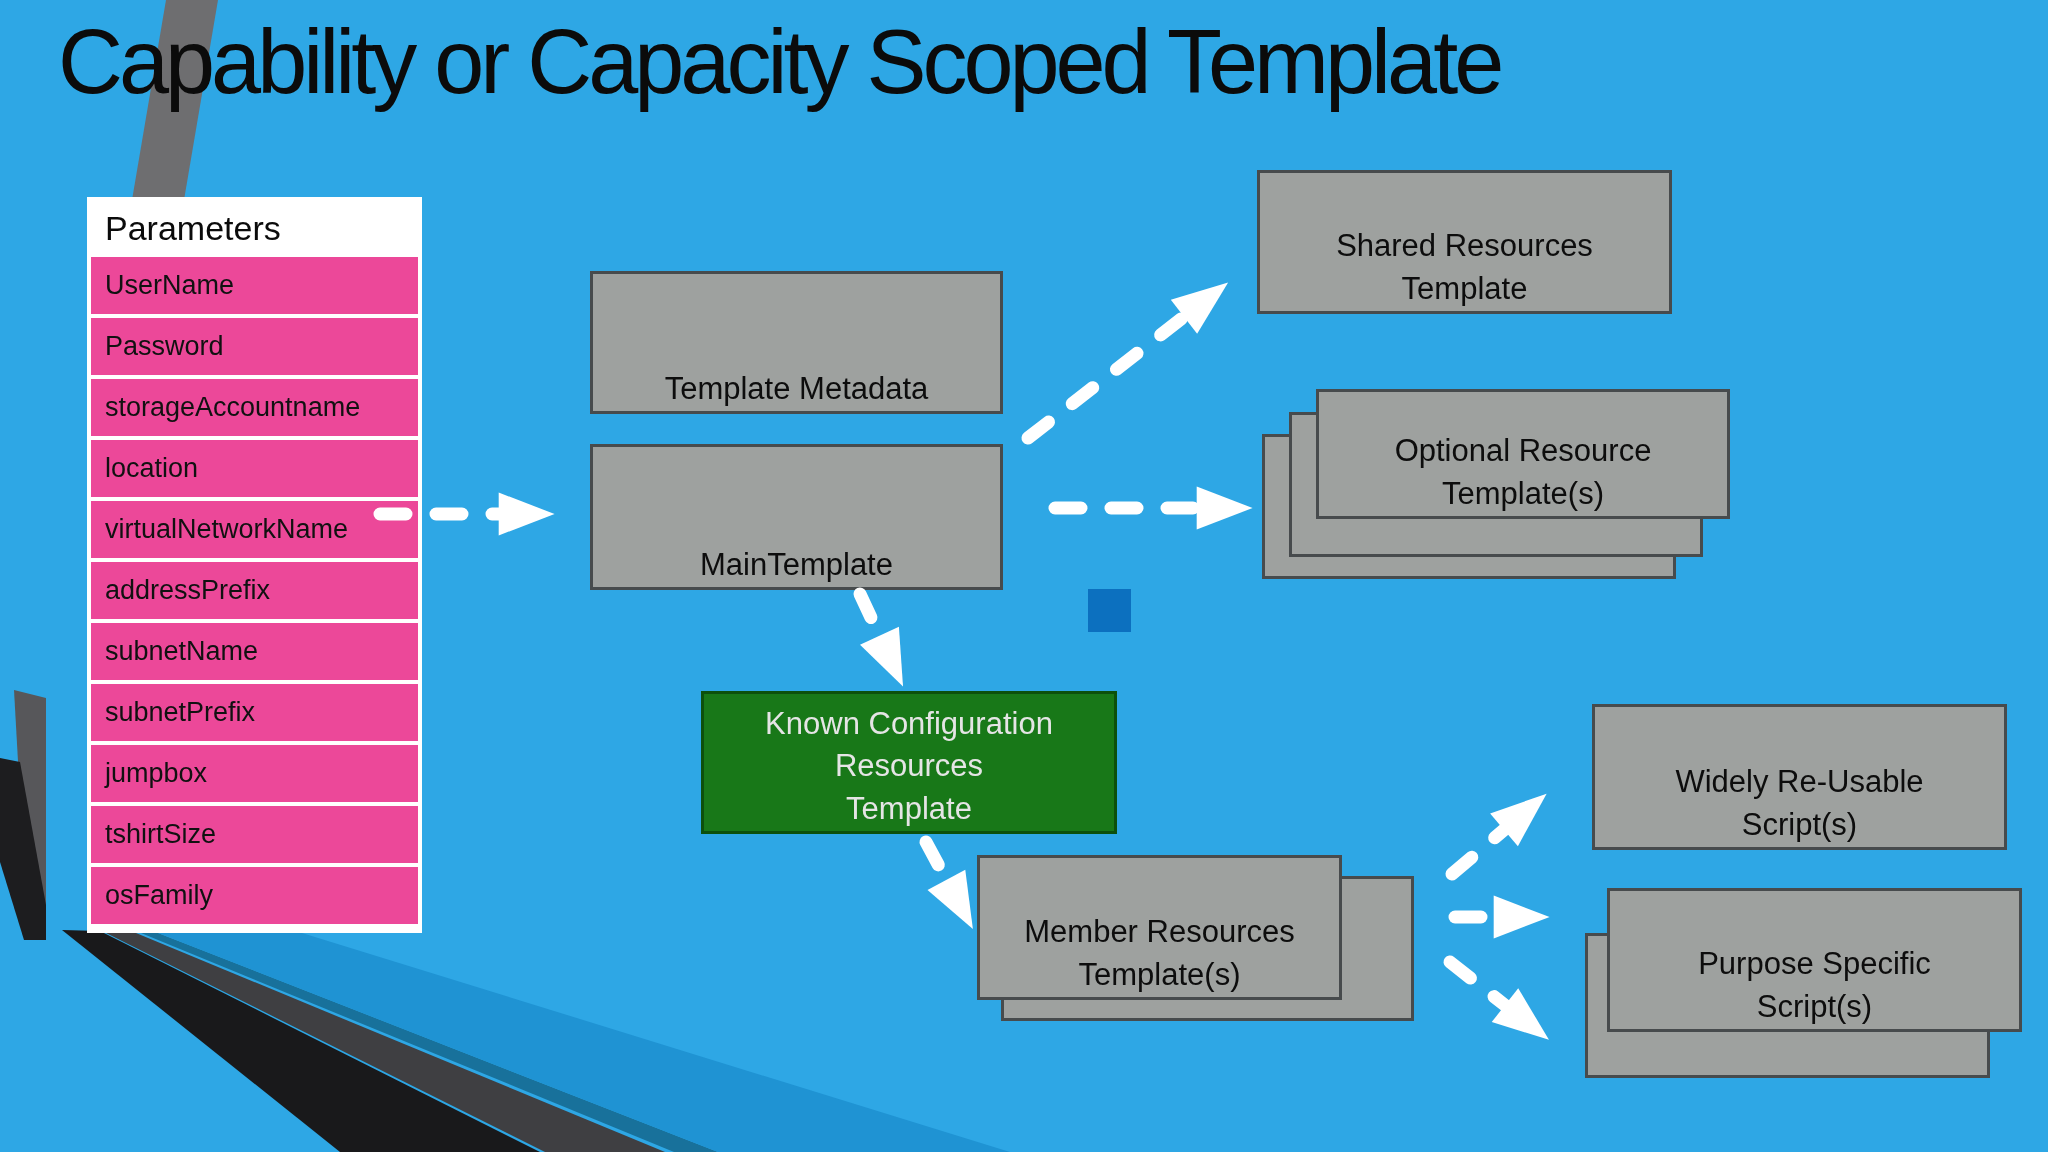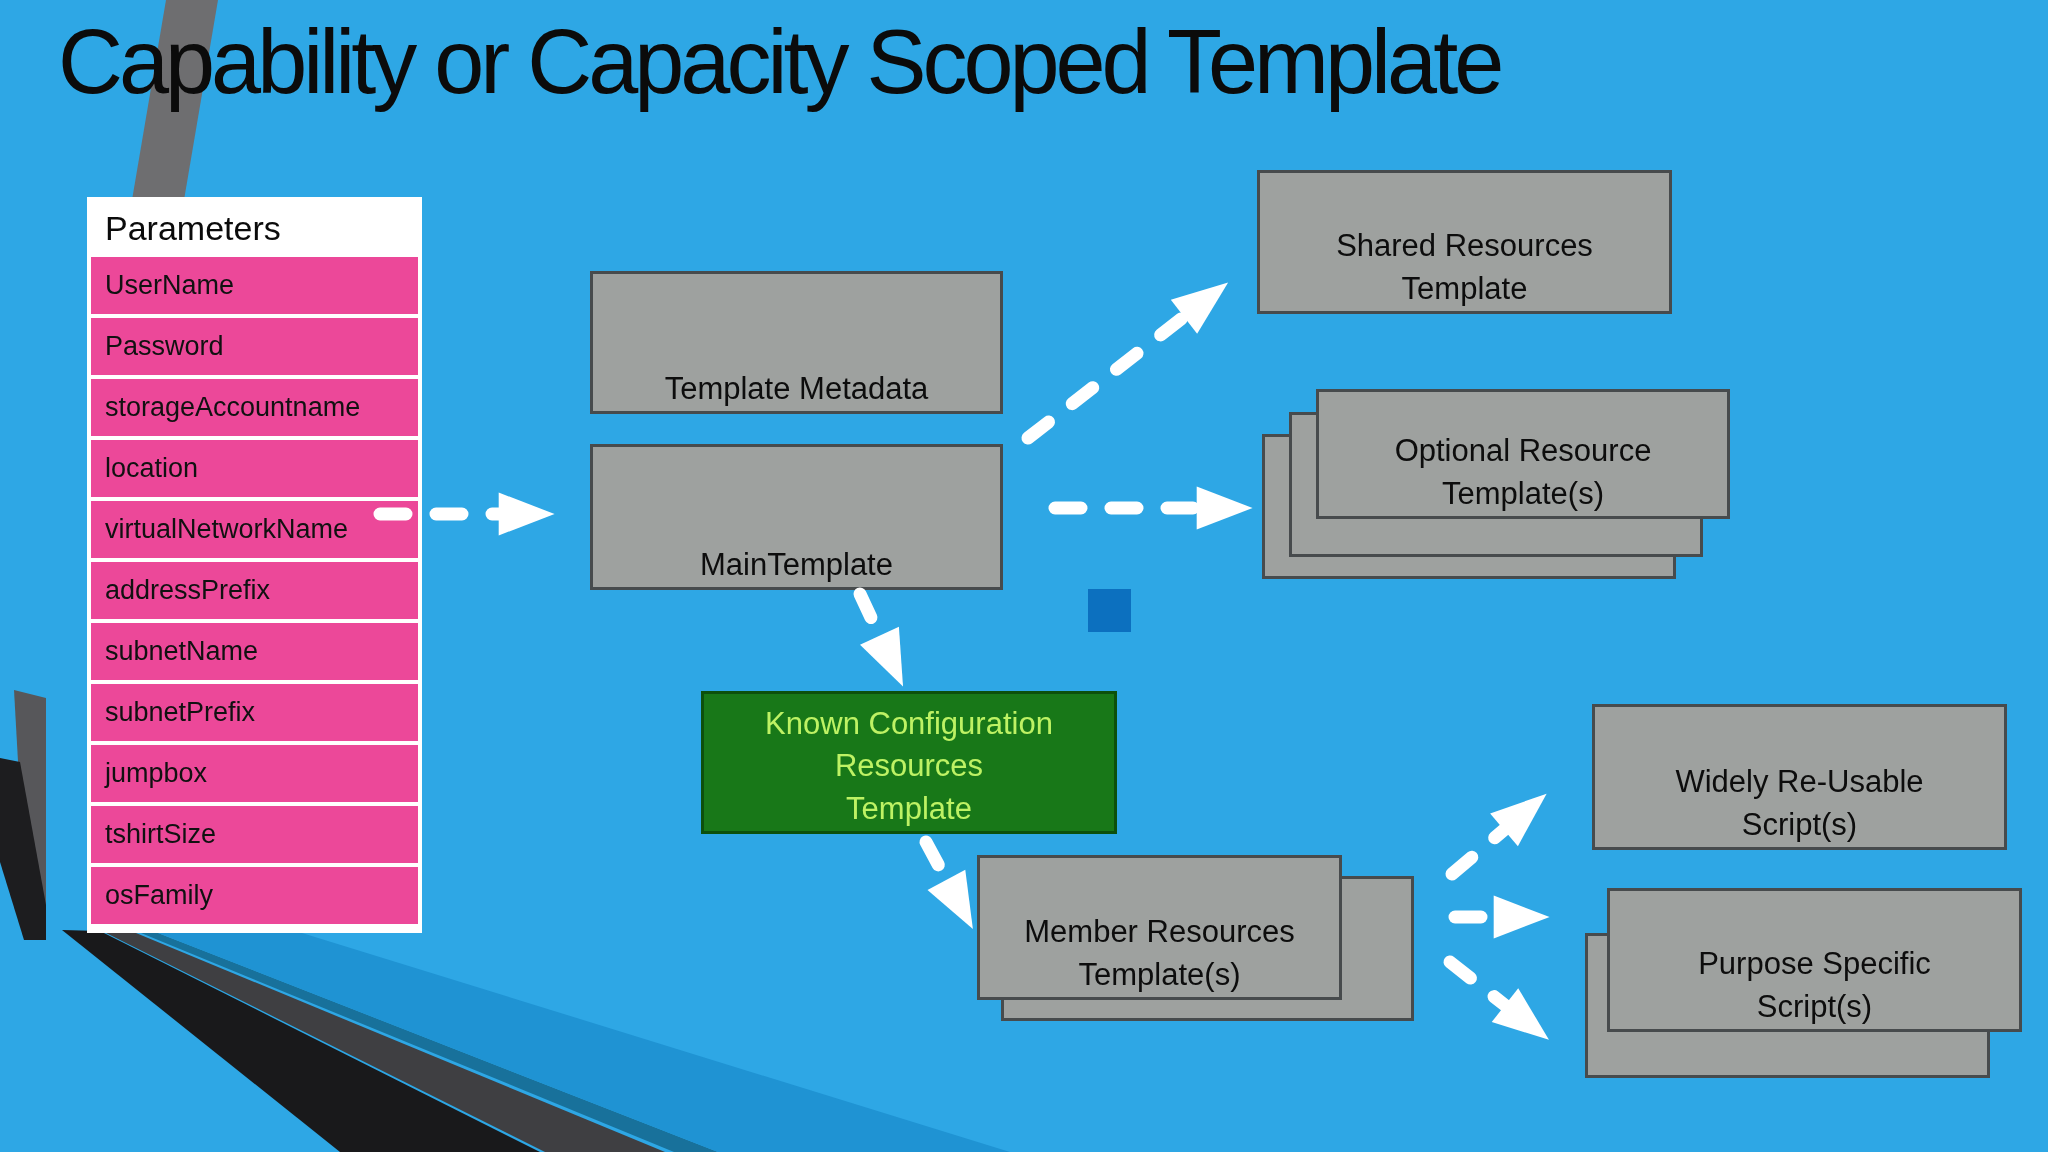--- a/index.html
+++ b/index.html
@@ -35,21 +35,21 @@
   .shade-b{background:#ec4899;}
 
   
   .node{
     position:absolute;z-index:4;box-sizing:border-box;
     display:flex;align-items:flex-end;justify-content:center;
     text-align:center;color:#0d0d0d;font-size:31px;line-height:1.38;
   }
   .node span{white-space:pre-line;}
   .gray{background:#9EA19F;border:3px solid #474B4D;}
-  .green{background:#187818;border:3px solid #0C500C;color:#bef264;}
+  .green{background:#187818;border:3px solid #0C500C;color:#e5e5e5;}
   .back{z-index:3;}
   .backer{z-index:2;}
 
   .accent-square{
     position:absolute;z-index:5;left:1088px;top:589px;width:43px;height:43px;
     background:#0C70BF;
   }
 </style>
 </head>
 <body>

